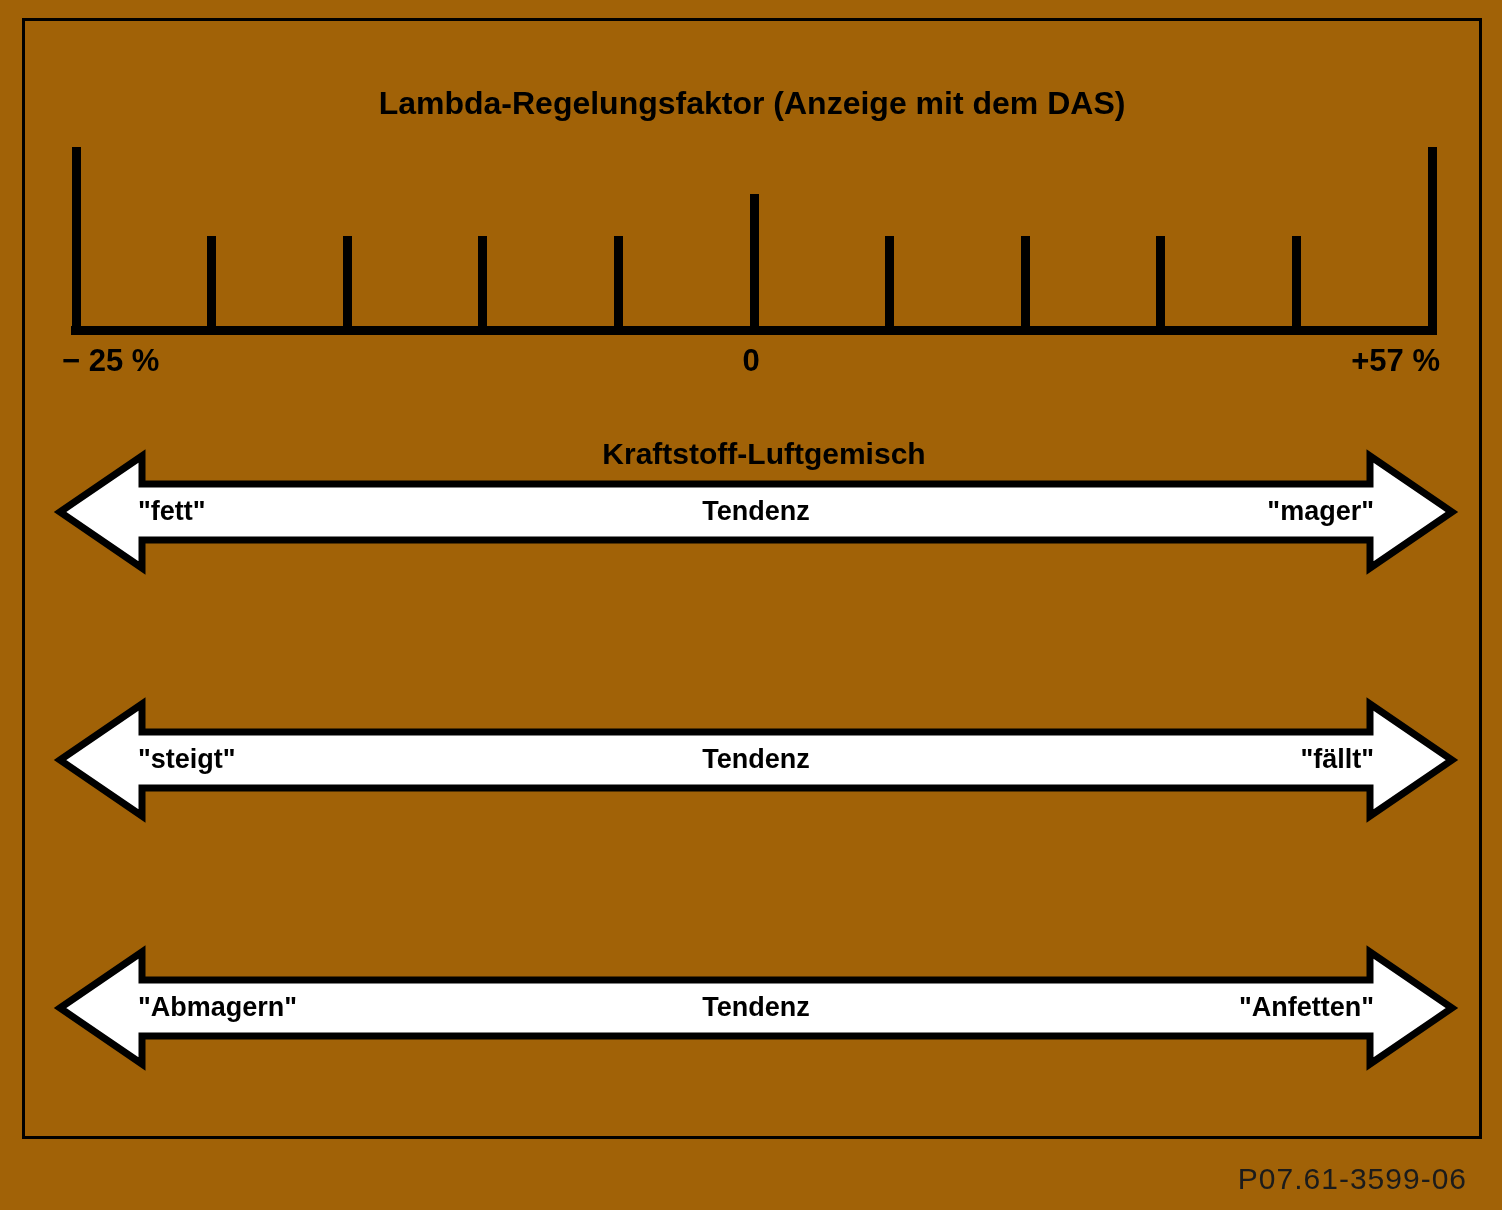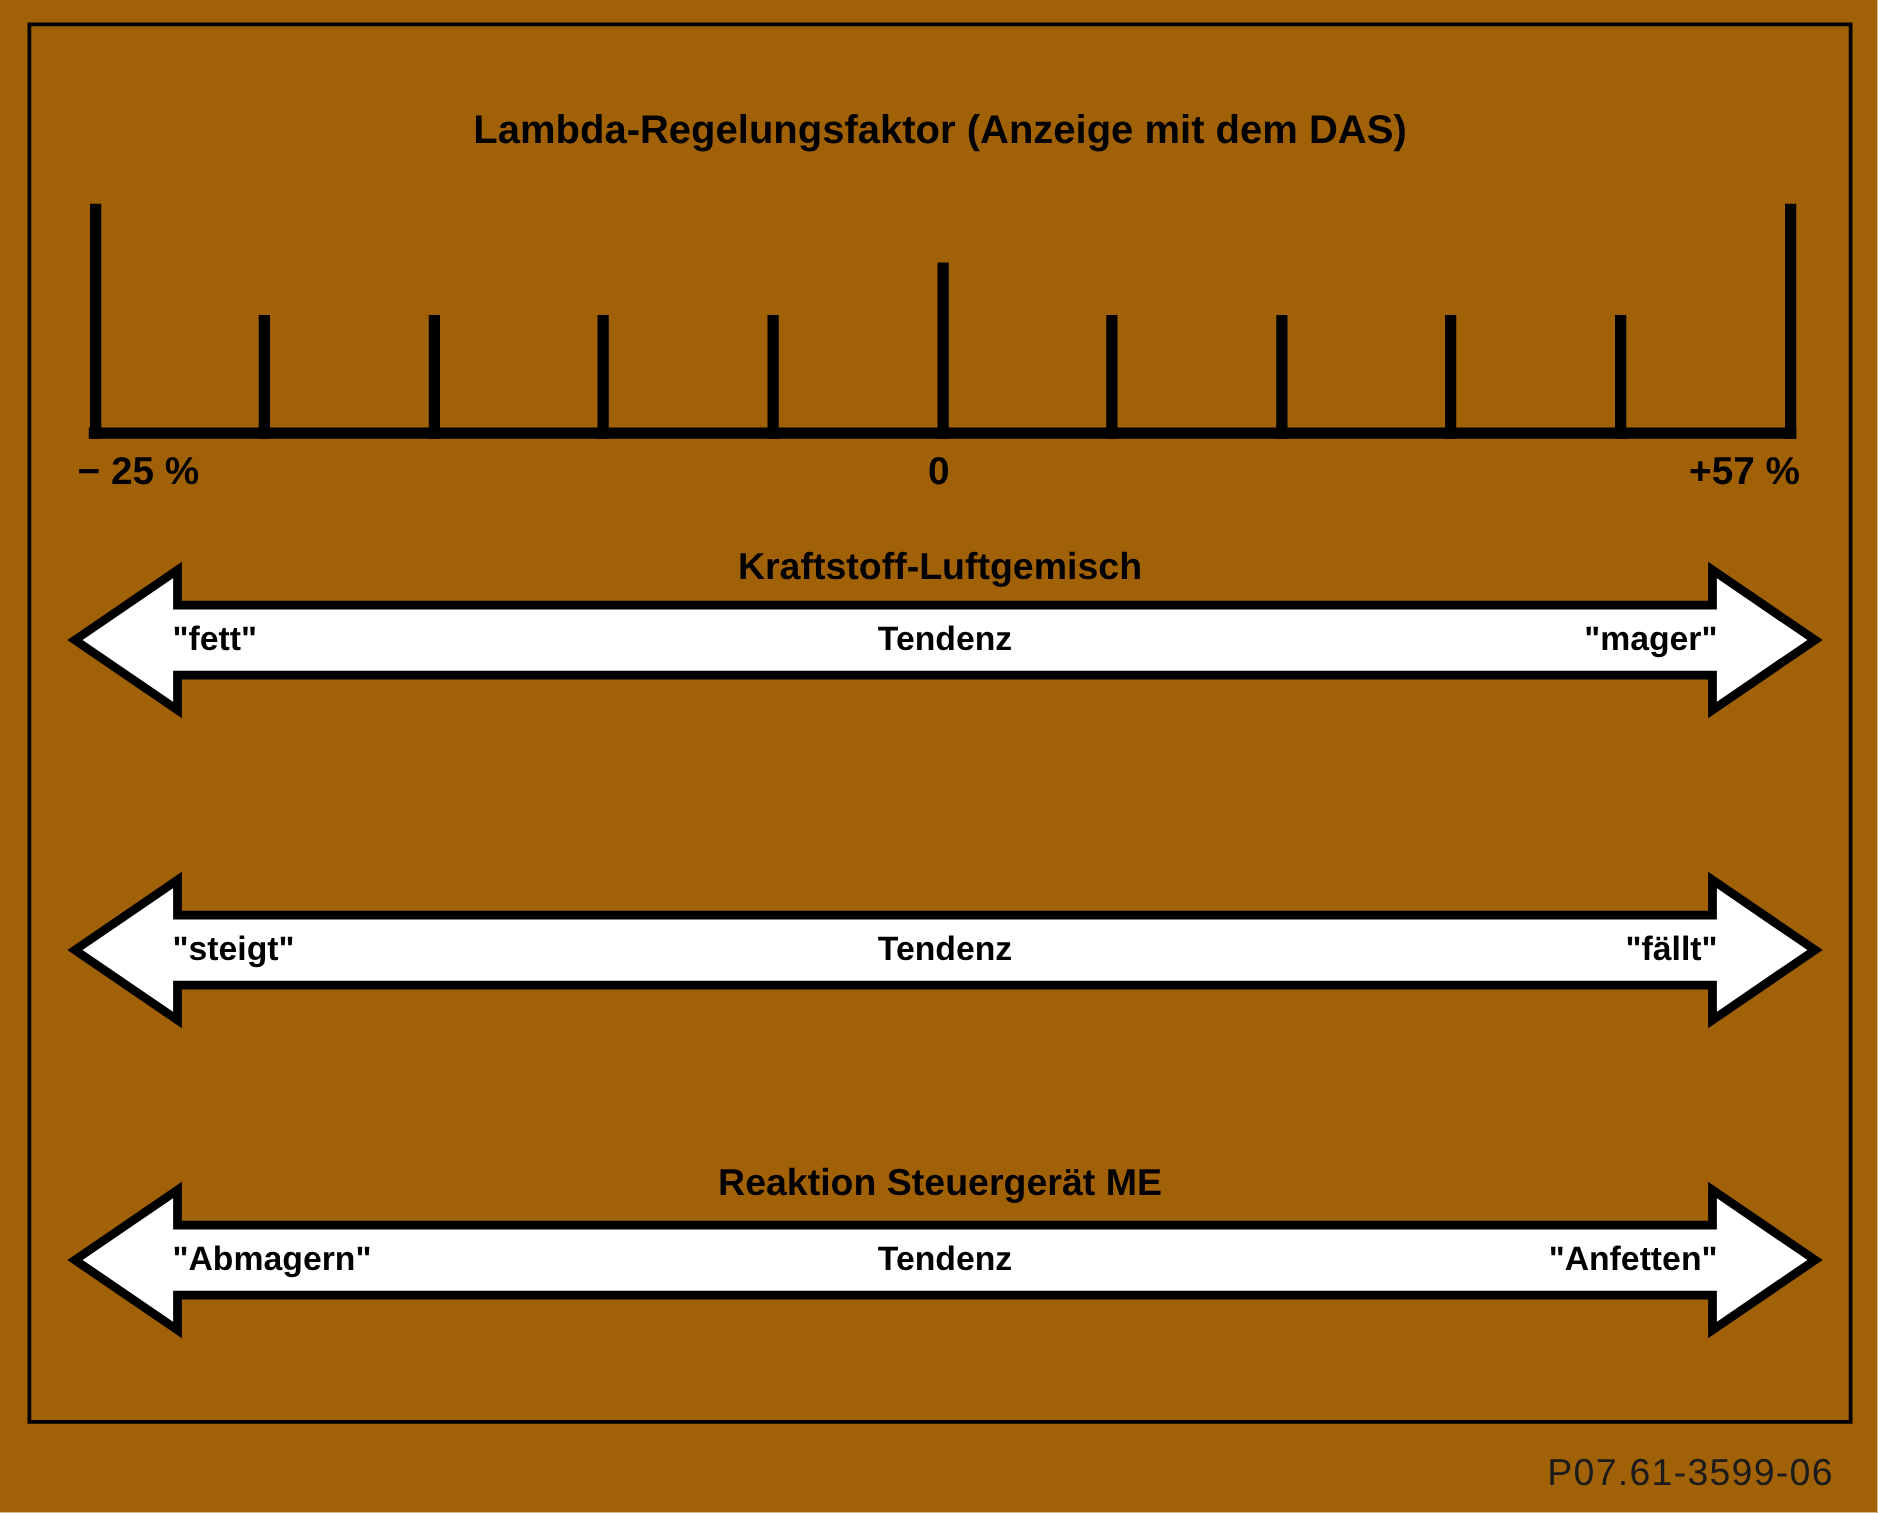--- a/index.html
+++ b/index.html
@@ -33,21 +33,21 @@
     text-align: center;
     font-size: 32px;
     font-weight: bold;
     letter-spacing: 0px;
     white-space: nowrap;
   }
   
   .scale {
     position: absolute;
     left: 51px;
-    top: 142px;
+    top: 126px;
     width: 1356px;
     height: 188px;
   }
   .scale-baseline {
     position: absolute;
     left: -5px;
     right: -5px;
     bottom: 0;
     height: 9px;
     background: #000000;
@@ -70,21 +70,21 @@
     font-size: 31px;
     font-weight: bold;
     white-space: nowrap;
   }
   .scale-label-min  { position: absolute; left: 0; }
   .scale-label-zero { position: absolute; left: 50%; transform: translateX(-50%); }
   .scale-label-max  { position: absolute; right: 0; }
   
   .arrow-title {
     position: absolute;
-    left: 0;
+    left: 12px;
     width: 100%;
     text-align: center;
     font-size: 30px;
     font-weight: bold;
     white-space: nowrap;
   }
   .arrow-graphic {
     position: absolute;
     left: 31px;
     width: 1400px;
@@ -191,21 +191,20 @@
       <svg width="1400" height="120" viewBox="0 0 1400 120" aria-hidden="true">
         <polygon points="4,60 86,4 86,32 1314,32 1314,4 1396,60 1314,116 1314,88 86,88 86,116" fill="#ffffff" stroke="#000000" stroke-width="7" stroke-linejoin="miter"></polygon>
       </svg>
       <div class="arrow-labels">
         <span class="lbl-left">"steigt"</span>
         <span class="lbl-center">Tendenz</span>
         <span class="lbl-right">"fällt"</span>
       </div>
     </div>
 
-    <div class="arrow-title row3-title">Reaktion Steuergerät ME</div>
     <div class="arrow-graphic row3-graphic">
       <svg width="1400" height="120" viewBox="0 0 1400 120" aria-hidden="true">
         <polygon points="4,60 86,4 86,32 1314,32 1314,4 1396,60 1314,116 1314,88 86,88 86,116" fill="#ffffff" stroke="#000000" stroke-width="7" stroke-linejoin="miter"></polygon>
       </svg>
       <div class="arrow-labels">
         <span class="lbl-left">"Abmagern"</span>
         <span class="lbl-center">Tendenz</span>
         <span class="lbl-right">"Anfetten"</span>
       </div>
     </div>

